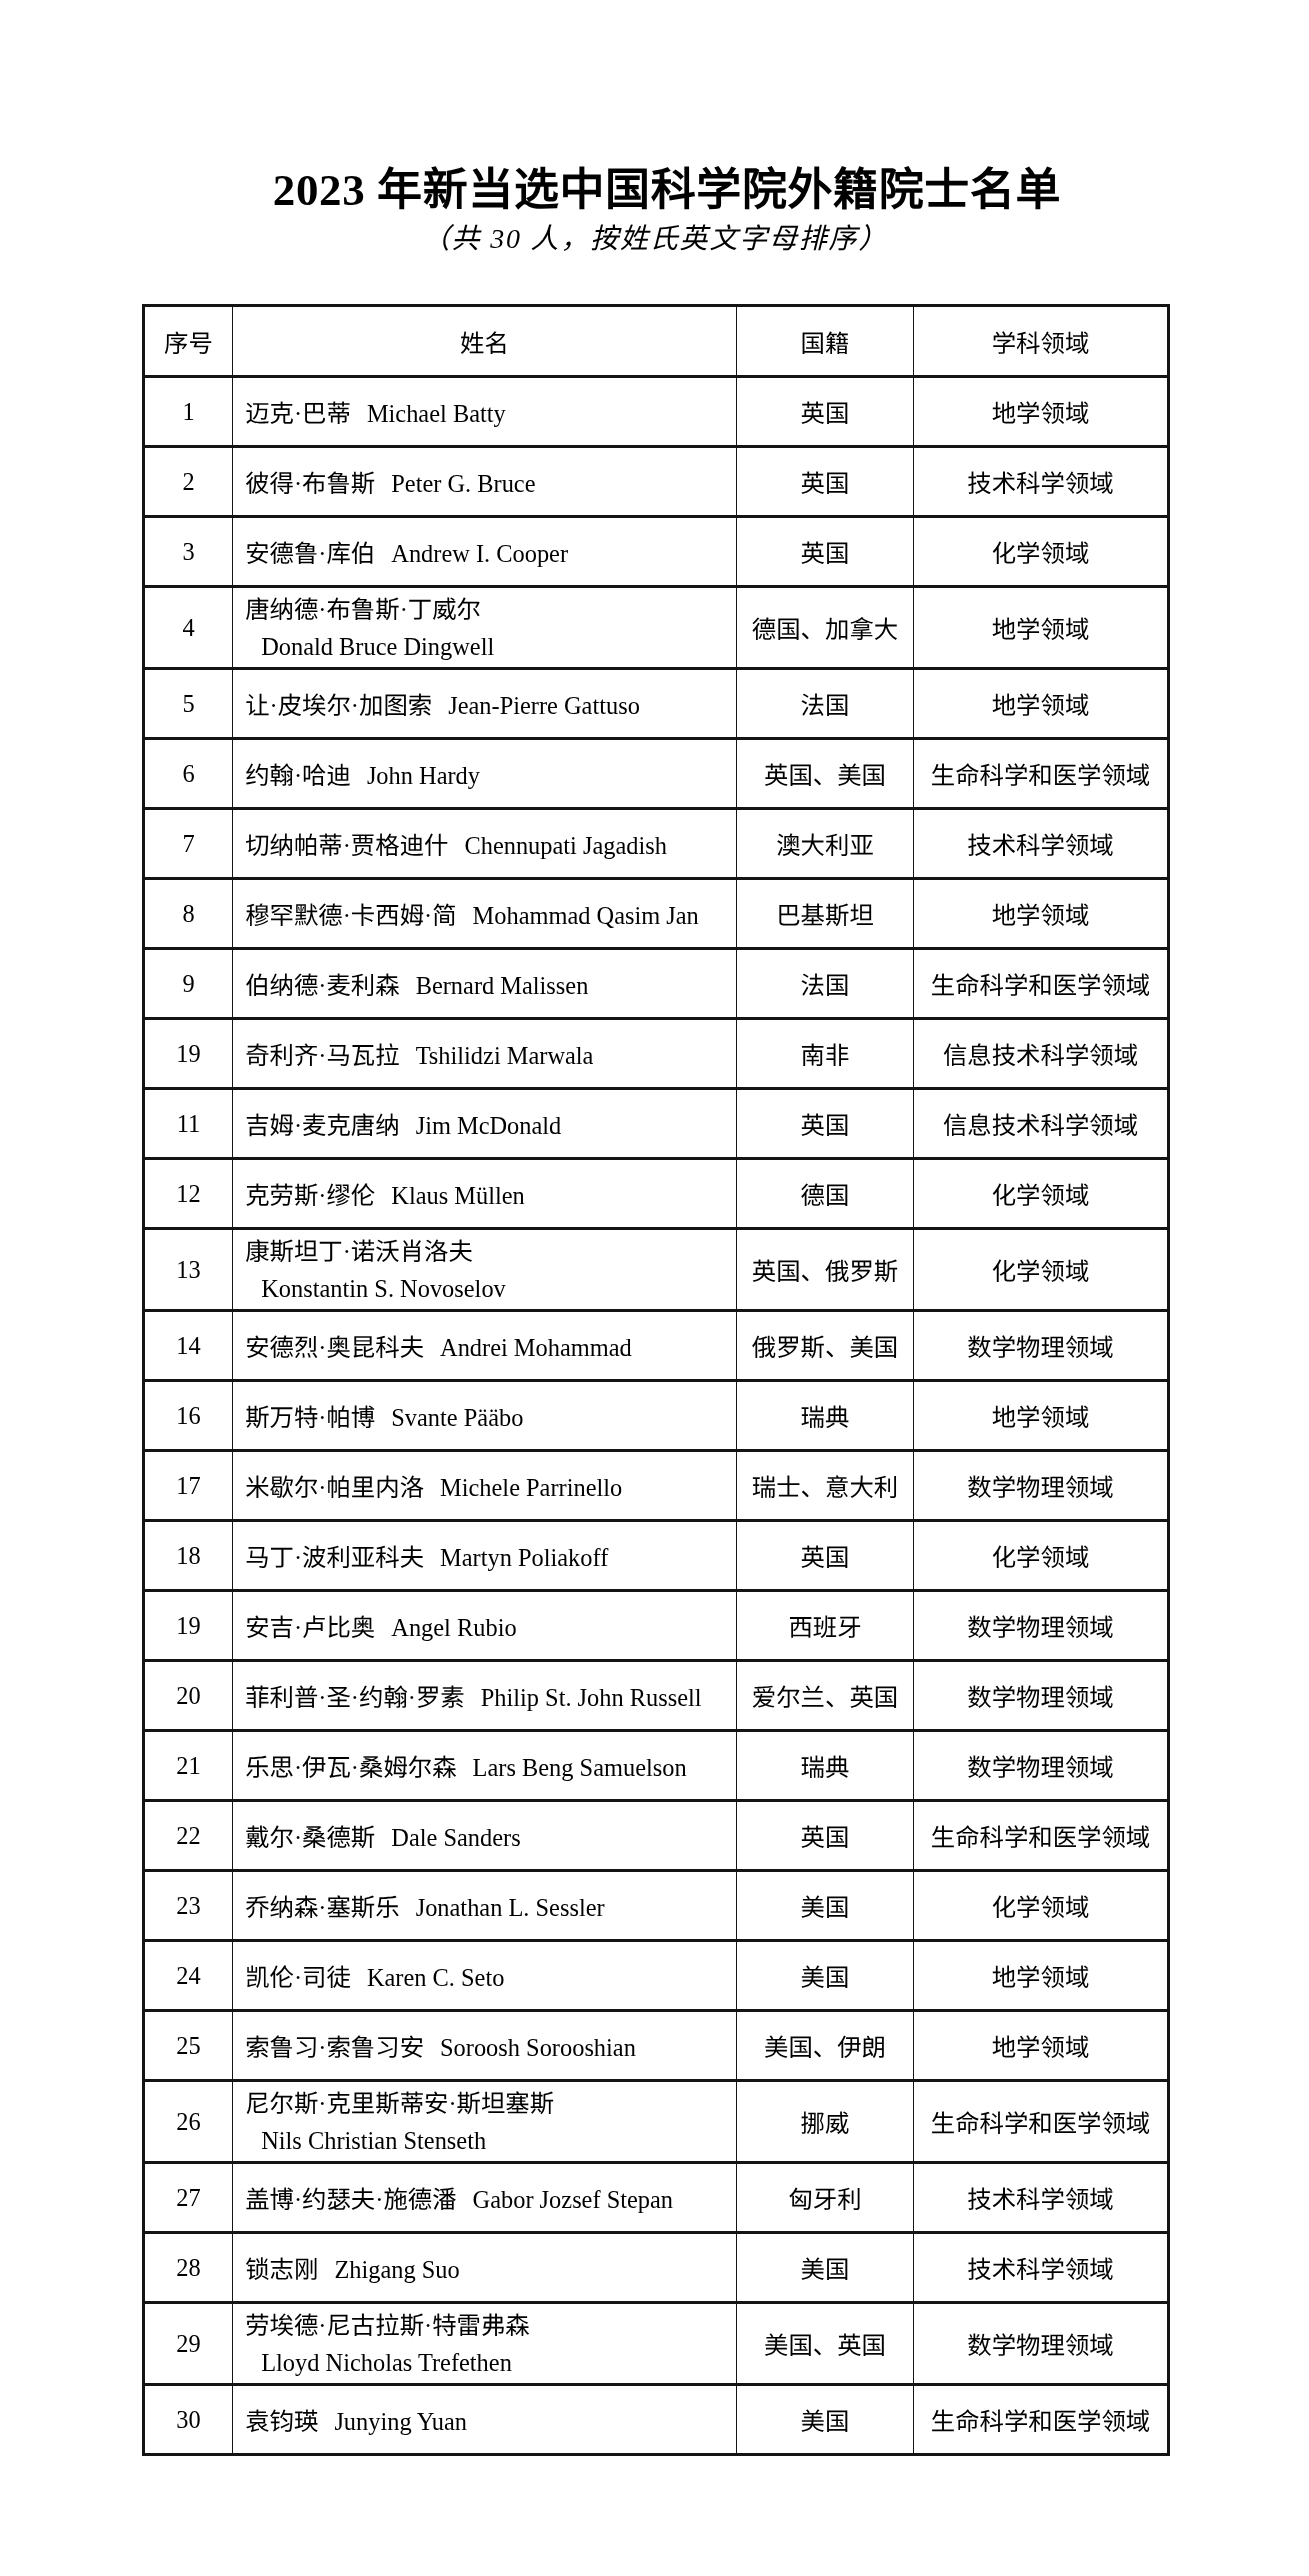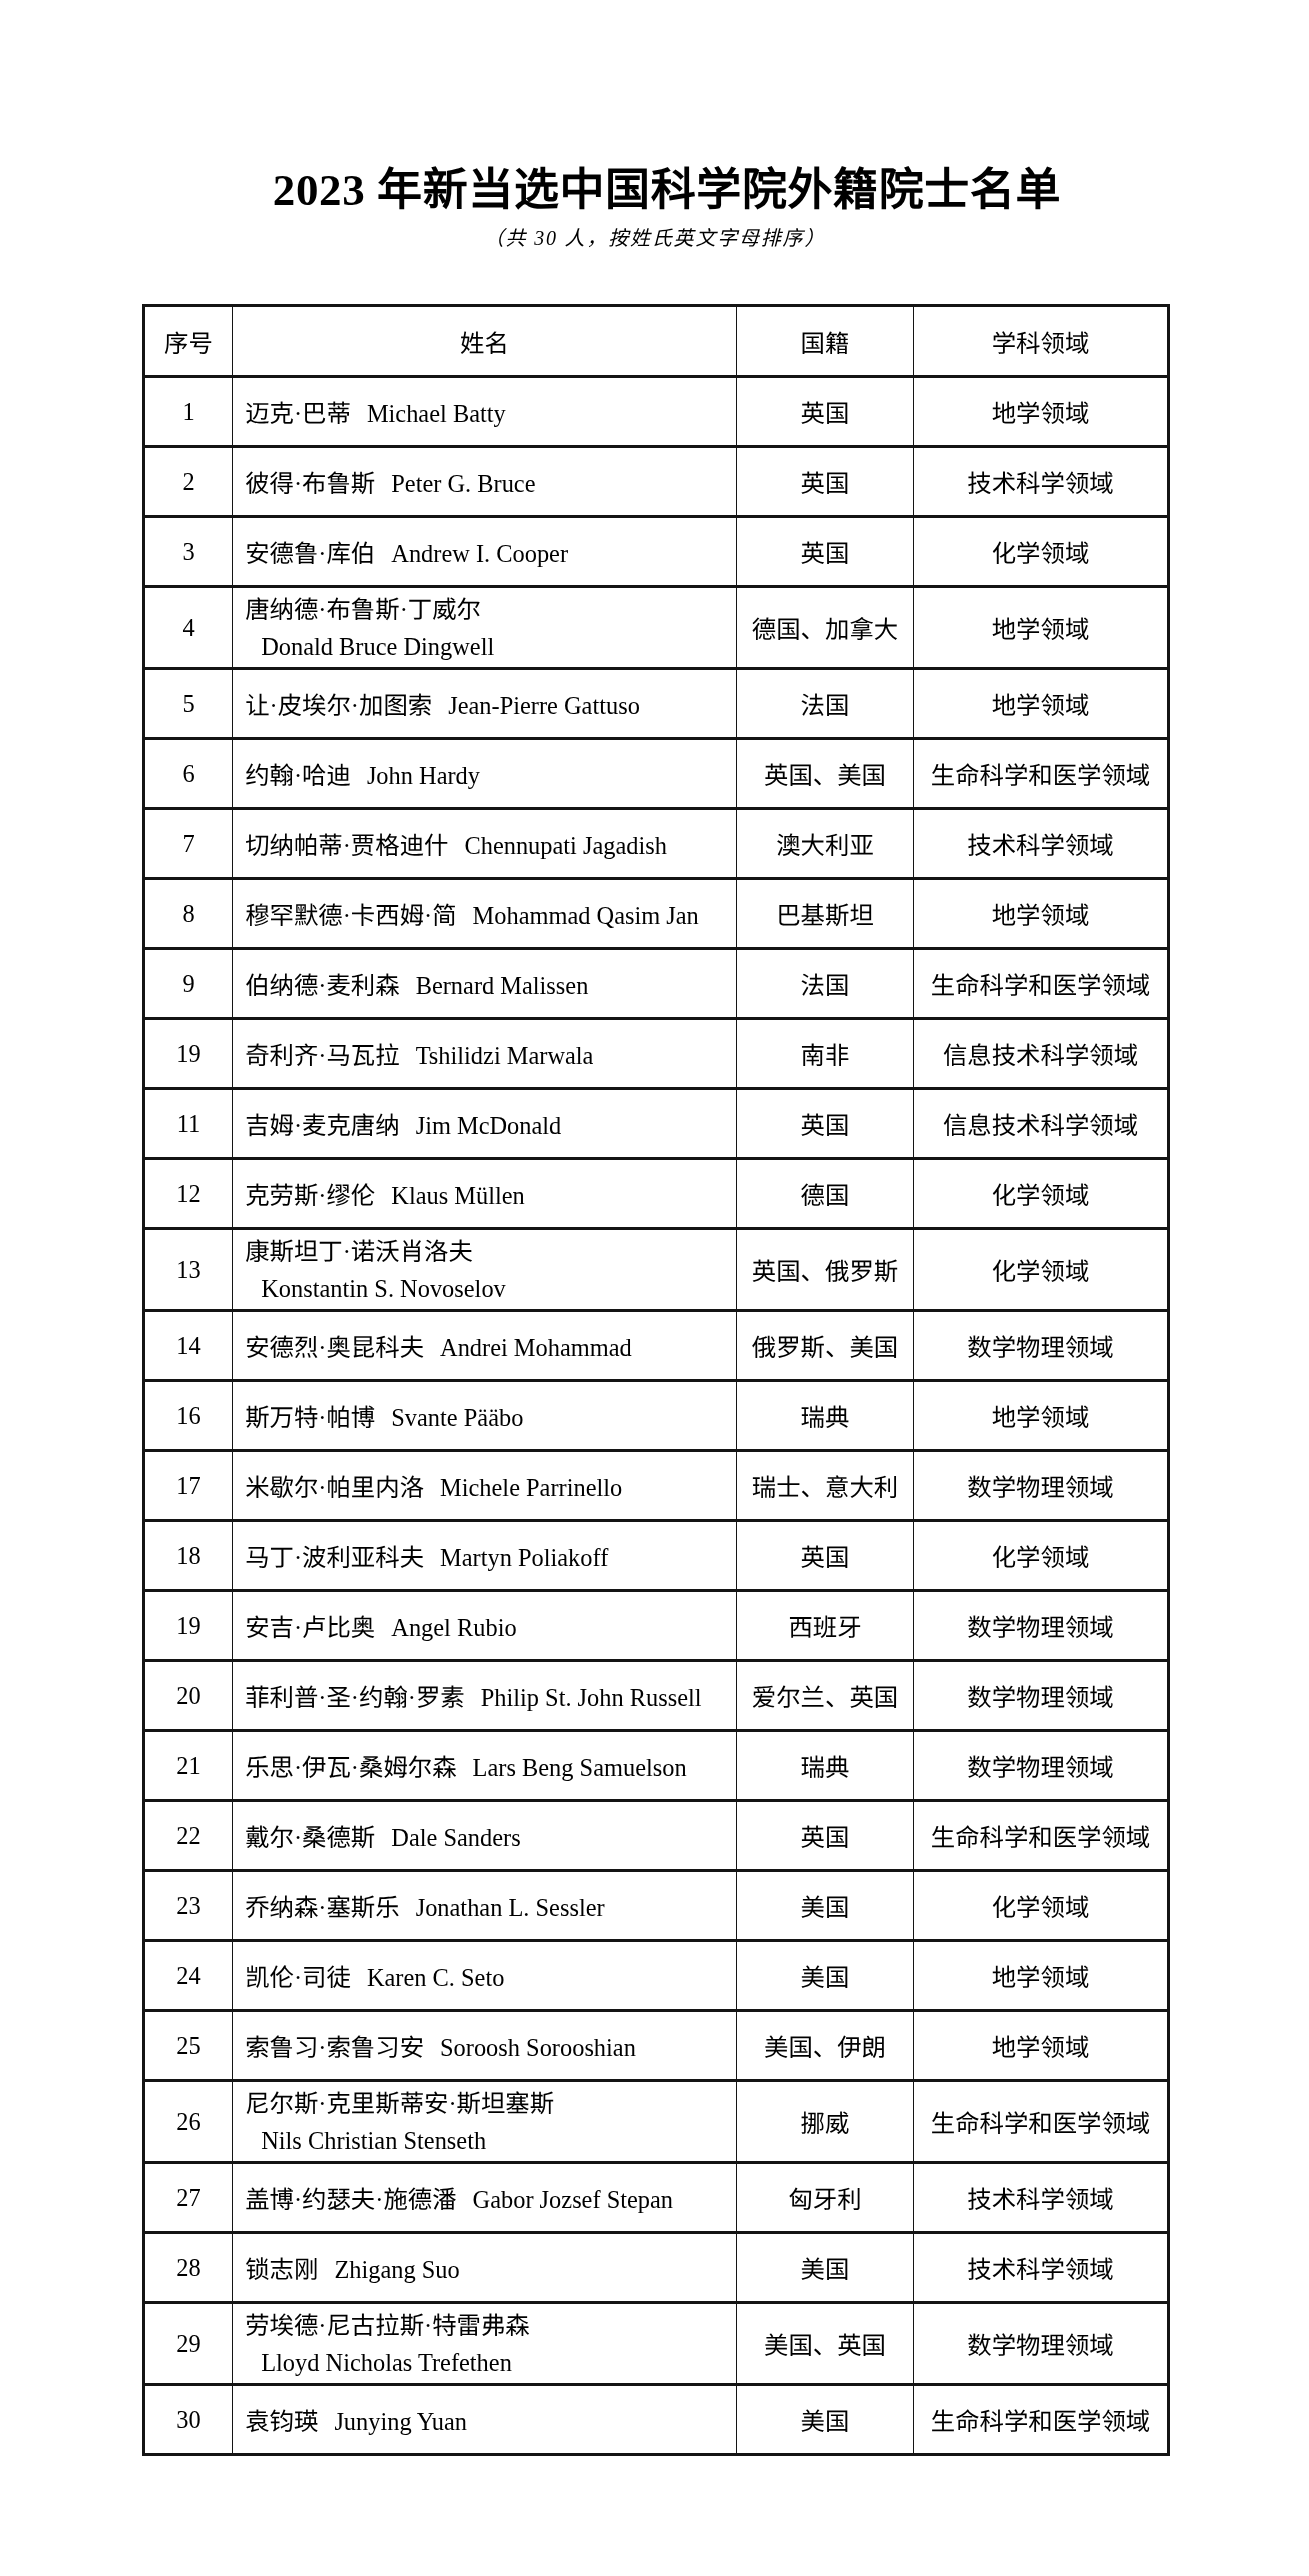--- a/index.html
+++ b/index.html
@@ -10,21 +10,21 @@
     position:relative;
   }
   .page{position:absolute;inset:0;}
   .doc-title{
     position:absolute;top:145px;left:0;width:100%;
     text-align:center;font-size:45px;font-weight:bold;
     letter-spacing:0.6px;line-height:67px;margin:12px;
   }
   .doc-subtitle{
     position:absolute;top:217px;left:0;width:100%;
-    text-align:center;font-size:20px;font-style:italic;
+    text-align:center;font-size:28px;font-style:italic;
     letter-spacing:1.8px;line-height:43px;
   }
   table.roster{
     position:absolute;left:142px;top:304px;width:1025px;
     border-collapse:collapse;table-layout:fixed;
     border:3.7px solid #141414;
   }
   col.c-no{width:89px;}
   col.c-name{width:504px;}
   col.c-nat{width:177px;}

